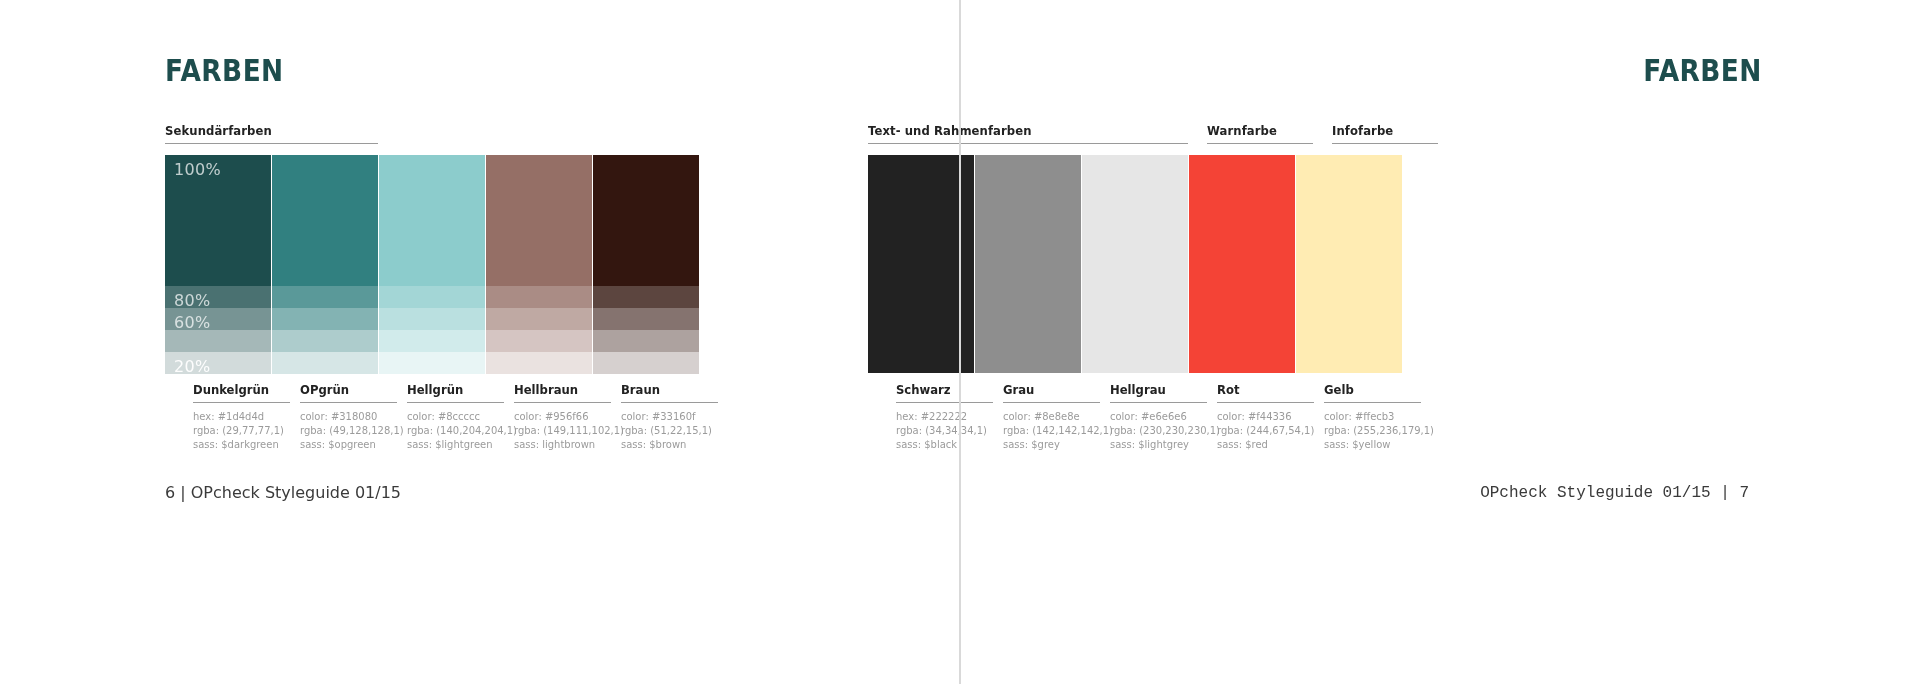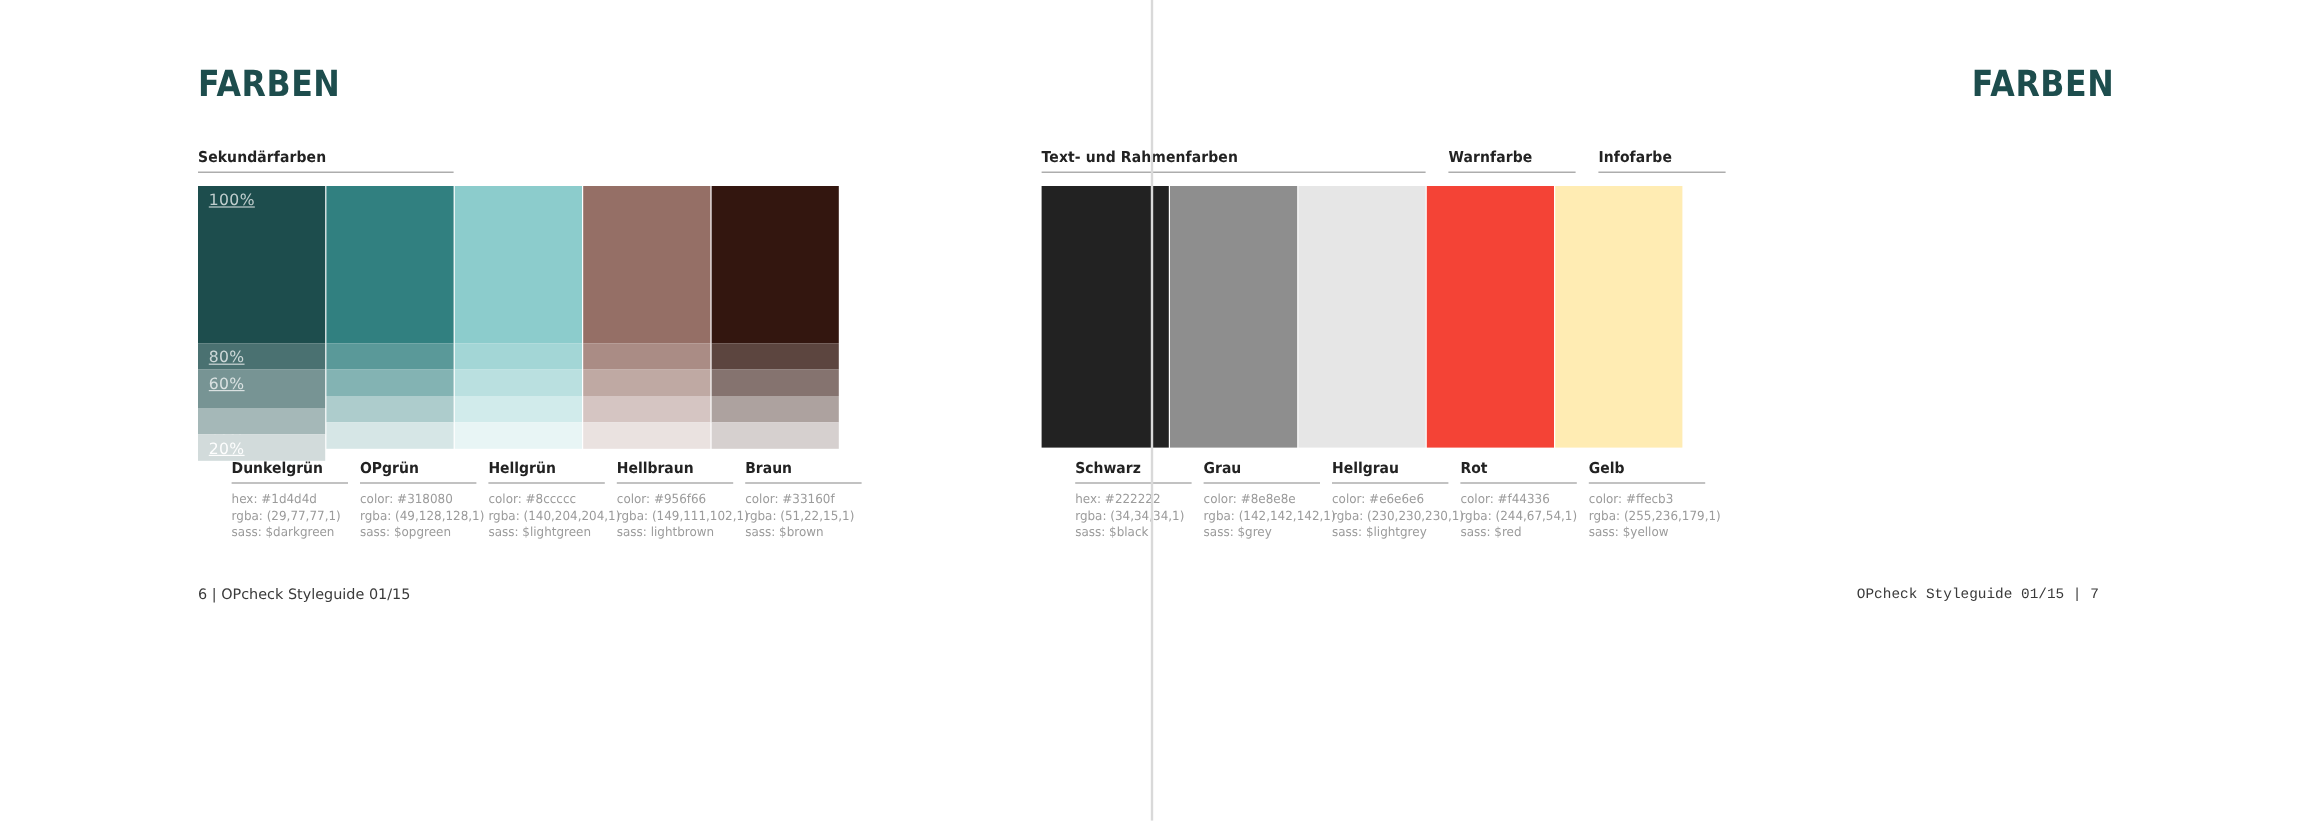--- a/index.html
+++ b/index.html
@@ -89,25 +89,24 @@
     flex-direction: column;
   }
   .band {
     position: relative;
     width: 100%;
   }
   .band-label {
     position: absolute;
     left: 9px;
     top: 5px;
-    font-size: 13px;
+    font-size: 16px;
     color: rgba(255,255,255,0.72);
     letter-spacing: 0.3px;
     font-family: "DejaVu Sans", sans-serif;
-    text-decoration: underline;
   }
   .band-label.dim { color: rgba(255,255,255,0.78); }
 
   
   .spec-row {
     position: absolute;
     display: flex;
     margin-left: 28px;
   }
   .spec-col { box-sizing: border-box; }
@@ -133,21 +132,21 @@
     white-space: nowrap;
     font-family: "DejaVu Sans", sans-serif;
     transform: scaleX(0.95);
     transform-origin: left center;
   }
 
   
   .footer {
     position: absolute;
     bottom: 182px;
-    font-size: 12px;
+    font-size: 16px;
     color: #3a3a3a;
     white-space: nowrap;
     font-family: "DejaVu Sans", sans-serif;
   }
   .footer-left  { left: 165px; }
   .footer-right { right: 171px; font-family: Liberation Mono, monospace; }
 </style>
 </head>
 <body>
 
@@ -166,21 +165,21 @@
       </div>
 
     <div class="swatch-row" id="left-swatches" style="left: 165px; top: 155px;">
         <div class="swatch-col" style="width: 106px; margin-right: 1px;">
           <div class="band" style="height: 131px; background: rgb(29, 77, 77);">
             <span class="band-label">100%</span>
           </div>
           <div class="band" style="height: 22px; background: rgb(74, 113, 113);">
             <span class="band-label">80%</span>
           </div>
-          <div class="band" style="height: 32px; background: rgb(119, 148, 148); text-align: center;">
+          <div class="band" style="height: 22px; background: rgb(119, 148, 148); text-align: center;">
             <span class="band-label">60%</span>
           </div>
           <div class="band" style="height: 22px; background: rgb(165, 184, 184);">
             <span class="band-label dim" style="color: rgba(255, 255, 255, 0.95); margin-top: 16px;">40%</span>
           </div>
           <div class="band" style="height: 22px; background: rgb(210, 219, 219);">
             <span class="band-label dim" style="color: rgba(255, 255, 255, 0.95);">20%</span>
           </div>
         </div>
         <div class="swatch-col" style="width: 106px; margin-right: 1px;">

